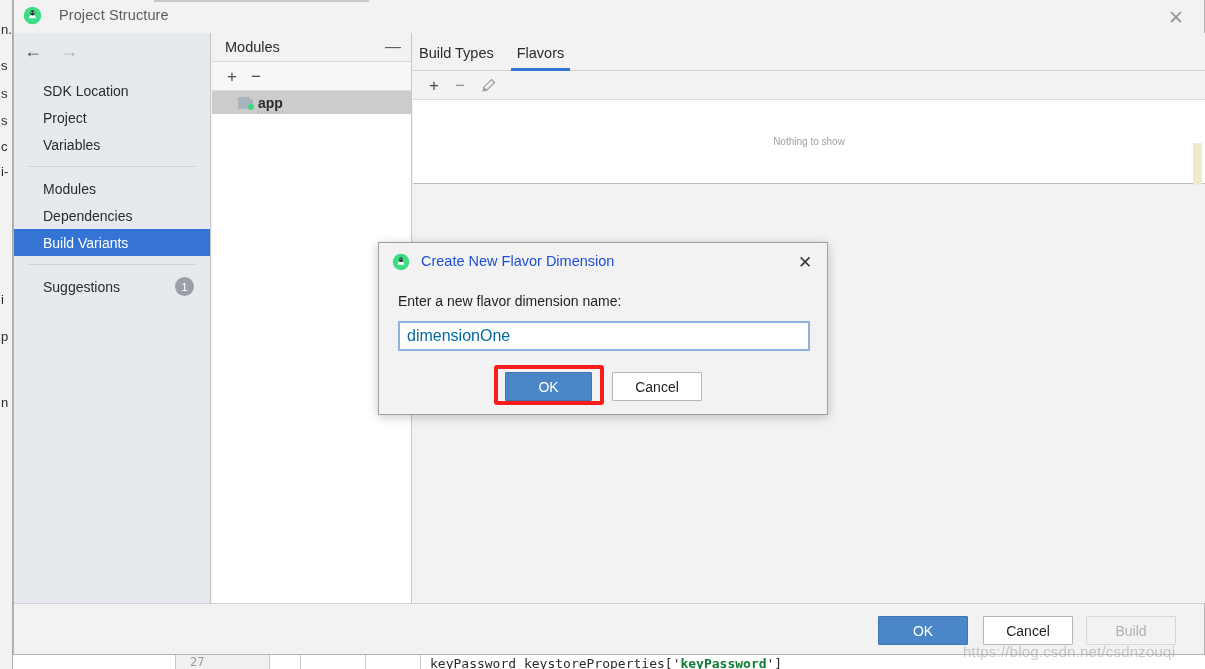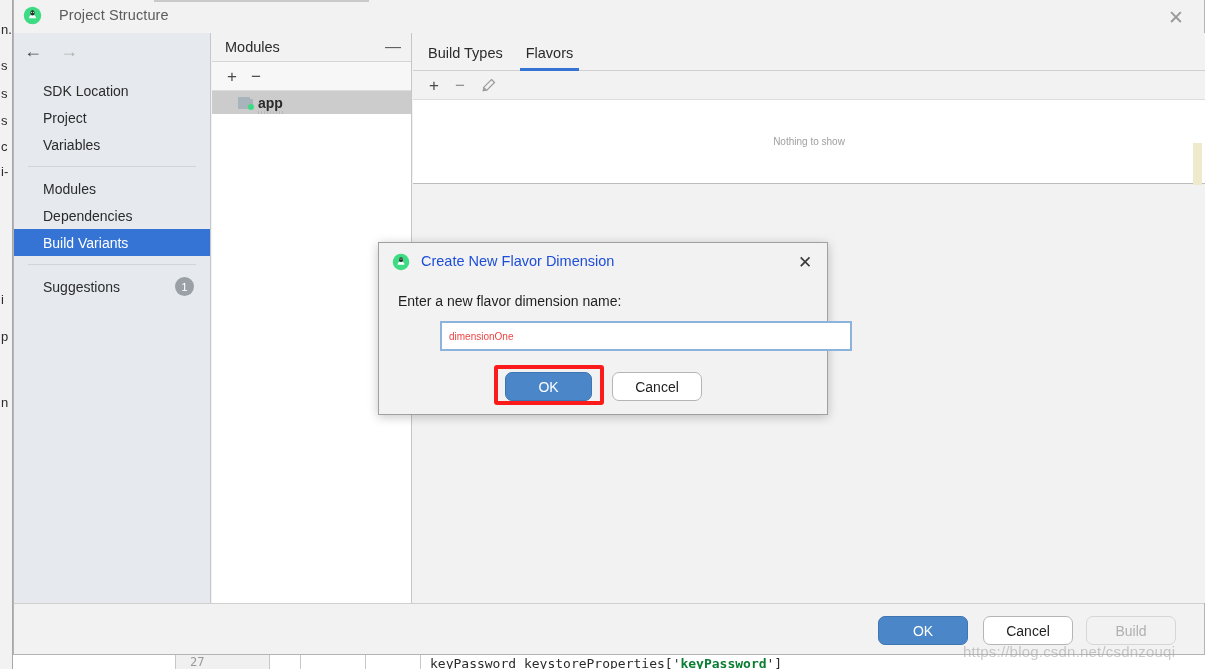--- a/index.html
+++ b/index.html
@@ -178,21 +178,21 @@
   
   .content {
     position: absolute; left: 399px; top: 33px;
     width: 792px; height: 570px;
     background: #f2f2f2;
   }
   .tabbar {
     position: absolute; left: 0; top: 0; width: 100%; height: 38px;
     background: #f2f2f2;
     border-bottom: 1px solid #d0d0d0;
-    display: flex; align-items: flex-end; padding-left: 9px;
+    display: flex; align-items: flex-end; 
   }
   .tab {
     position: relative; padding: 0 6px 9px 6px;
     font-size: 14.5px; color: #2b2b2b; cursor: pointer;
   }
   .tab + .tab { margin-left: 11px; }
   .tab.active::after {
     content: ""; position: absolute; left: 0; right: 0; bottom: -1px;
     height: 3px; background: #3574d4;
   }
@@ -221,21 +221,21 @@
   }
 
   
   .ps-footer {
     position: absolute; left: 0; top: 603px; width: 100%; height: 51px;
     background: #f2f2f2;
     border-top: 1px solid #d0d0d0;
   }
   .btn {
     position: absolute; top: 12px; height: 29px;
-    font-size: 14px; border-radius: 7px;
+    font-size: 14px; border-radius: 1px;
     display: flex; align-items: center; justify-content: center;
     cursor: pointer; user-select: none;
   }
   .btn.primary { background: #4a86c8; color: #ffffff; border: 1px solid #3e76b3; }
   .btn.normal  { background: #ffffff; color: #1f1f1f; border: 1px solid #b5b5b5; }
   .btn.disabled{ background: #f2f2f2; color: #b0b0b0; border: 1px solid #d6d6d6; }
   #ps-ok     { left: 864px; width: 90px; }
   #ps-cancel { left: 969px; width: 90px; }
   #ps-apply  { left: 1072px; width: 90px; }
 
@@ -264,24 +264,23 @@
   .modal-label {
     position: absolute; left: 19px; top: 50px;
     font-size: 14px; color: #1f1f1f;
   }
   .modal-input {
     position: absolute; left: 19px; top: 78px;
     width: 412px; height: 30px;
     background: #ffffff;
     border: 2px solid #8cb3dc;
     padding: 0 7px;
-    font-size: 10px; color: #ef4444;
+    font-size: 16px; color: #0369a1;
     font-family: "Liberation Sans", sans-serif;
     outline: none;
-    margin-left: 42px;
   }
   .redbox {
     position: absolute; left: 494px; top: 365px;
     width: 110px; height: 40px;
     border: 4px solid #fc1b1b;
     border-radius: 3px;
     pointer-events: none;
   }
   #modal-ok     { position: absolute; left: 126px; top: 129px; width: 87px; height: 29px; }
   #modal-cancel { position: absolute; left: 233px; top: 129px; width: 90px; height: 29px; }

